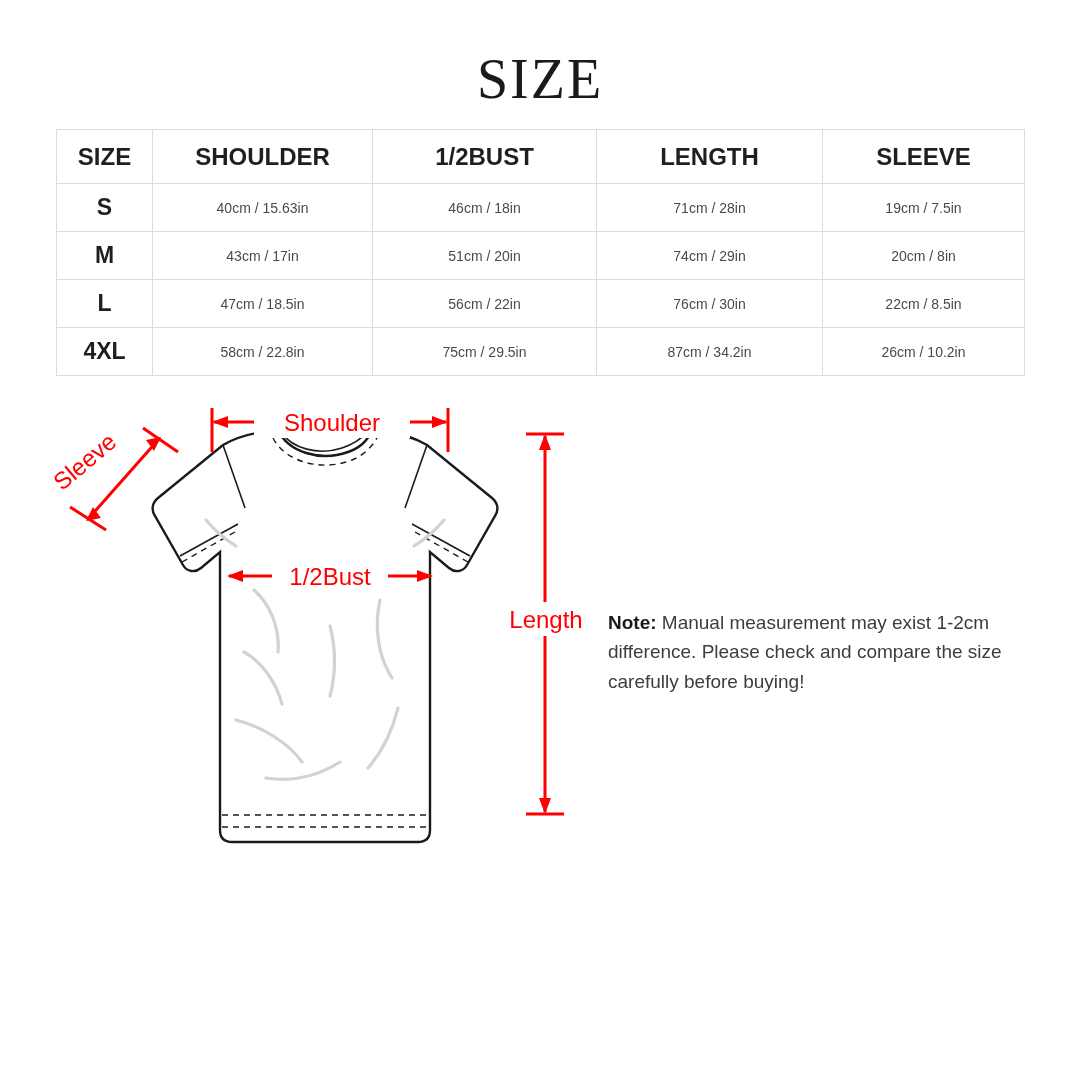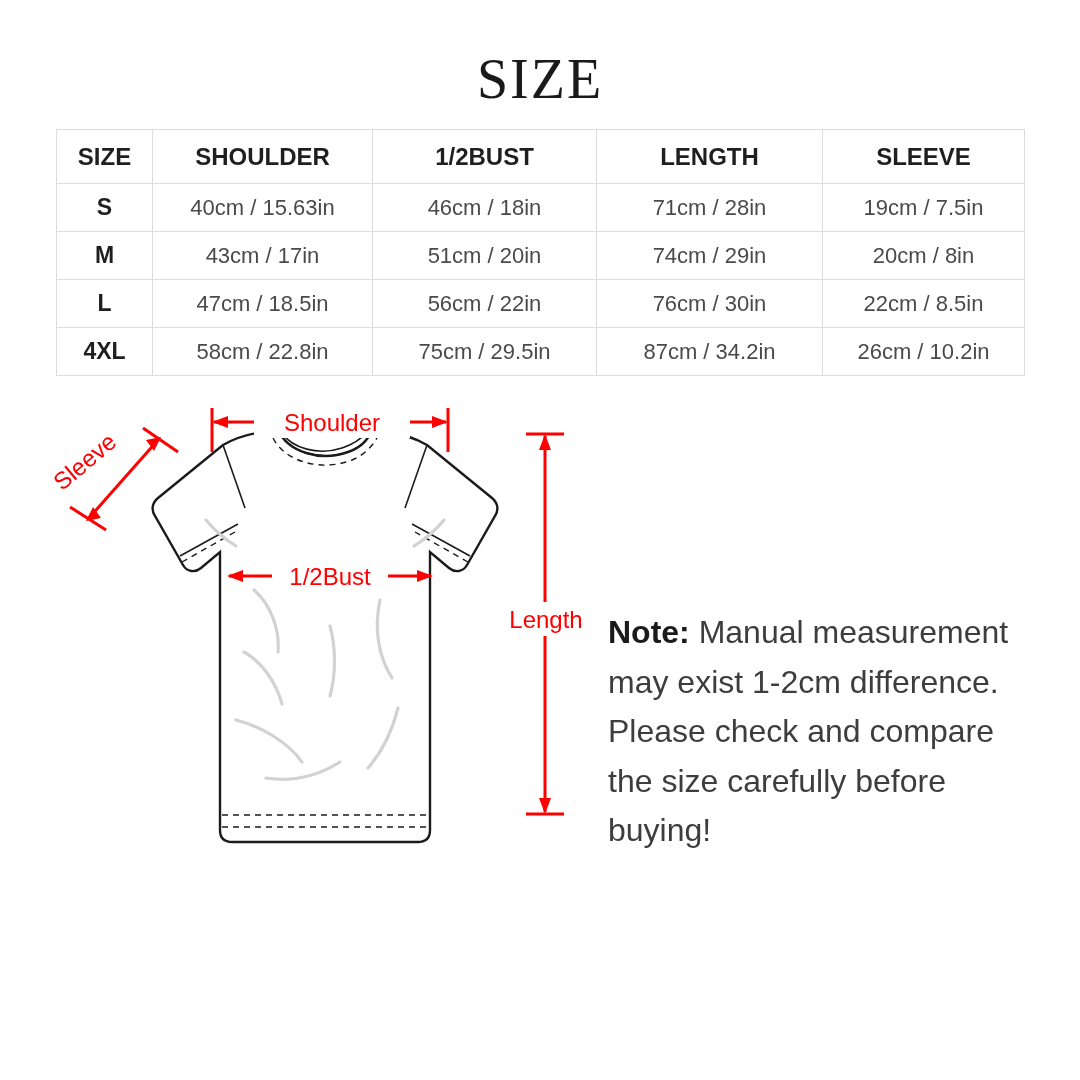--- a/index.html
+++ b/index.html
@@ -39,21 +39,21 @@
   }
   table.size-table {
     width: 100%;
     border-collapse: collapse;
     table-layout: fixed;
   }
   table.size-table th,
   table.size-table td {
     border: 1px solid #dcdcdc;
     text-align: center;
-    font-size: 22px;
+    font-size: 14px;
     color: #4a4a4a;
     height: 48px;
     padding: 0 4px;
     white-space: nowrap;
   }
   table.size-table thead th {
     font-weight: bold;
     font-size: 24px;
     color: #1f1f1f;
     height: 54px;
@@ -83,21 +83,21 @@
     top: 0;
     width: 580px;
     height: 510px;
   }
 
   .note {
     position: absolute;
     left: 608px;
     top: 218px;
     width: 430px;
-    font-size: 32px;
+    font-size: 19px;
     line-height: 1.55;
     color: #3d3d3d;
   }
   .note b { color: #1a1a1a; }
 
   .red { fill: none; stroke: #ff0000; stroke-width: 3; }
   .redfill { fill: #ff0000; }
   .redtext {
     fill: #ff0000;
     font-family: "Liberation Sans", sans-serif;

